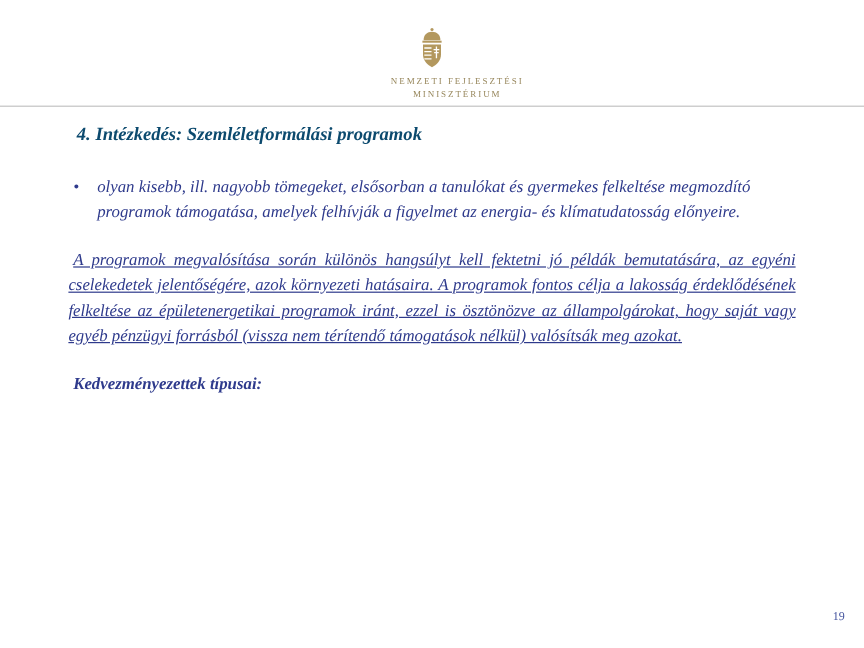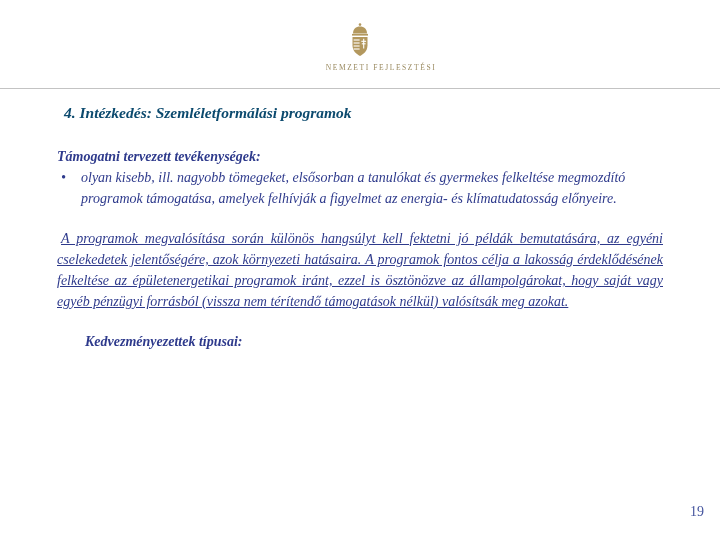--- a/index.html
+++ b/index.html
@@ -54,28 +54,28 @@
     color: #2e3a8c;
     font-style: italic;
     font-size: 14px;
     line-height: 21px;
   }
   .h-bold { font-weight: bold; }
   .bullet-row { display: flex; margin-left: 4px; }
   .bullet-marker { flex: 0 0 20px; width: 20px; }
   .bullet-text { flex: 1; }
   .para1 { margin-top: 19px; text-align: justify; text-indent: 4px; text-decoration: underline; }
-  .h2 { margin-top: 19px; font-weight: bold; text-indent: 4px; margin-left: 24px; }
+  .h2 { margin-top: 19px; font-weight: bold; text-indent: 4px; }
   .para2 { text-align: justify; word-spacing: 4px; text-indent: 4px; }
   
   .page-number {
     position: absolute;
     right: 16px;
     bottom: 20px;
-    font-size: 14px;
+    font-size: 10px;
     font-style: normal;
     color: #44549e;
   }
 </style>
 </head>
 <body>
 
 <div class="slide">
 
   <div class="logo-block">
@@ -88,29 +88,29 @@
         <line x1="11.6" y1="20" x2="17.6" y2="20"></line>
         <line x1="11.6" y1="23" x2="17.6" y2="23"></line>
         <line x1="11.6" y1="26" x2="17.6" y2="26"></line>
         <line x1="11.6" y1="29" x2="17.6" y2="29"></line>
         <line x1="21.7" y1="18.8" x2="21.7" y2="28.5"></line>
         <line x1="19.3" y1="21.3" x2="24.1" y2="21.3"></line>
         <line x1="19.8" y1="23.8" x2="23.6" y2="23.8"></line>
       </g>
     </svg>
     <div class="org-line">NEMZETI FEJLESZTÉSI</div>
+    <div class="org-line">MINISZTÉRIUM</div>
   </div>
 
   <div class="divider"></div>
 
   <div class="title">4. Intézkedés: Szemléletformálási programok</div>
 
   <div class="content">
 
-    <div class="h-bold">Támogatni tervezett tevékenységek:</div>
 
     <div class="bullet-row">
       <span class="bullet-marker">•</span>
       <span class="bullet-text">olyan kisebb, ill. nagyobb tömegeket, elsősorban a tanulókat és gyermekes felkeltése megmozdító programok támogatása, amelyek felhívják a figyelmet az energia- és klímatudatosság előnyeire.</span>
     </div>
 
     <div class="para1">A programok megvalósítása során különös hangsúlyt kell fektetni jó példák bemutatására, az egyéni cselekedetek jelentőségére, azok környezeti hatásaira. A programok fontos célja a lakosság érdeklődésének felkeltése az épületenergetikai programok iránt, ezzel is ösztönözve az állampolgárokat, hogy saját vagy egyéb pénzügyi forrásból (vissza nem térítendő támogatások nélkül) valósítsák meg azokat.</div>
 
     <div class="h2">Kedvezményezettek típusai:</div>
 

